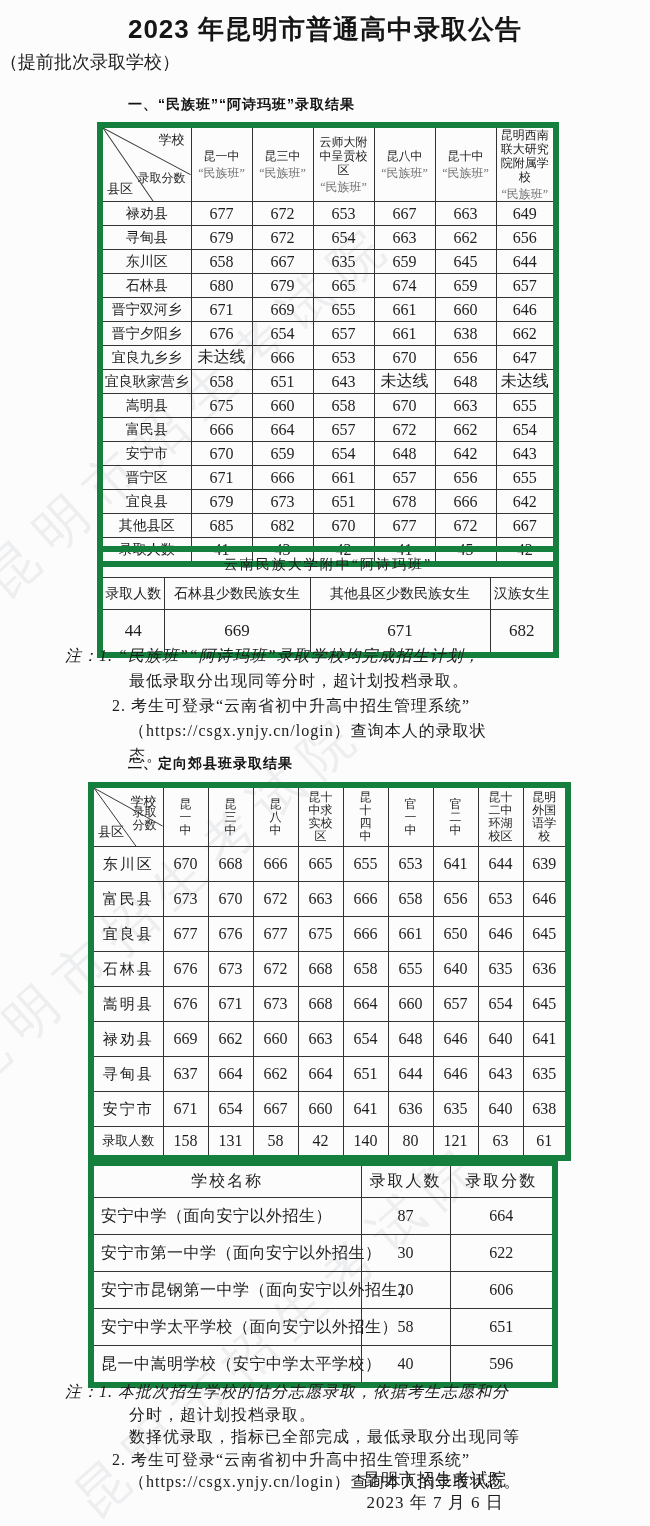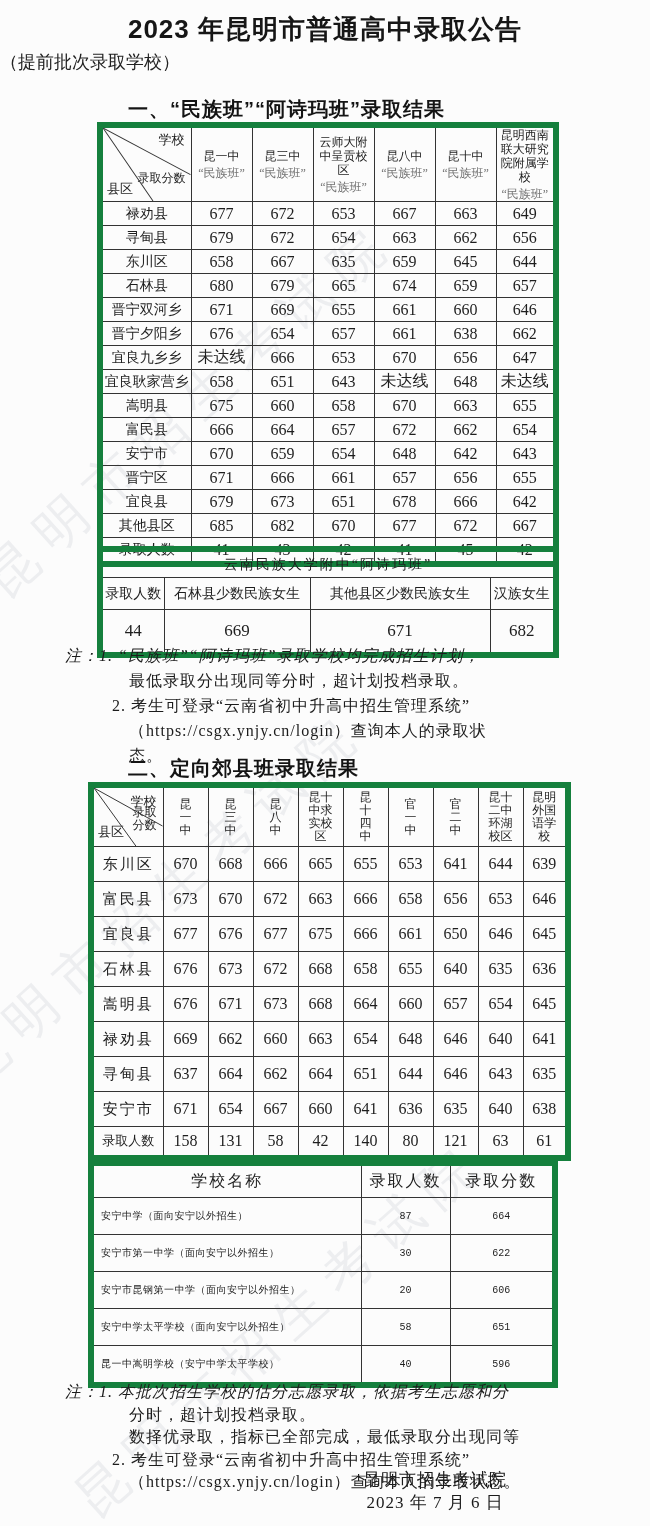--- a/index.html
+++ b/index.html
@@ -34,21 +34,21 @@
     text-align:center;font-size:26px;font-weight:700;margin:0;
     font-family:"Liberation Sans","DejaVu Sans",sans-serif;
     letter-spacing:1px;color:#161616;
   }
   .subtitle{
     position:absolute;top:50px;left:0;width:100%;
     text-align:left;font-size:18px;color:#222;
   }
   .sec-heading{
     position:absolute;left:128px;
-    font-size:20px;font-weight:700;color:#141414;
+    font-size:14px;font-weight:700;color:#141414;
     font-family:"Liberation Sans","DejaVu Sans",sans-serif;
     letter-spacing:1px;
   }
   .s1{top:96px;}
   .s2{top:755px;}
 
   table{border-collapse:collapse;table-layout:fixed;background:transparent;}
   td,th{border:1px solid #333;text-align:center;vertical-align:middle;padding:0;font-weight:normal;}
   .t1,.t1sub,.t2,.t3{position:absolute;border:6px solid #15803d;}
 
@@ -91,21 +91,21 @@
   .t2 .vline{line-height:13px;letter-spacing:0;}
   .t2 td{height:34px;font-size:16px;}
   .t2 td.rlabel{font-size:15px;letter-spacing:2px;}
   .t2 td.rlabel.small{font-size:13px;letter-spacing:0;}
   .t2 tr.lastrow td{height:28px;}
   .t2 .corner .c-score{top:18px;right:4px;width:28px;line-height:13px;word-break:break-all;}
 
   
   .t3{left:88px;top:1160px;width:464px;}
   .t3 th{height:31px;font-size:16px;letter-spacing:2px;}
-  .t3 td{height:36px;font-size:10px;font-family:Liberation Mono, monospace;}
+  .t3 td{height:36px;font-size:16px;}
   .t3 td.sname{text-align:left;padding-left:7px;letter-spacing:0.5px;white-space:nowrap;}
 
   
   .signature{
     position:absolute;top:1468px;left:330px;width:210px;
     text-align:center;font-size:17px;line-height:23px;color:#1c1c1c;
     letter-spacing:1px;
   }
 </style>
 </head>

